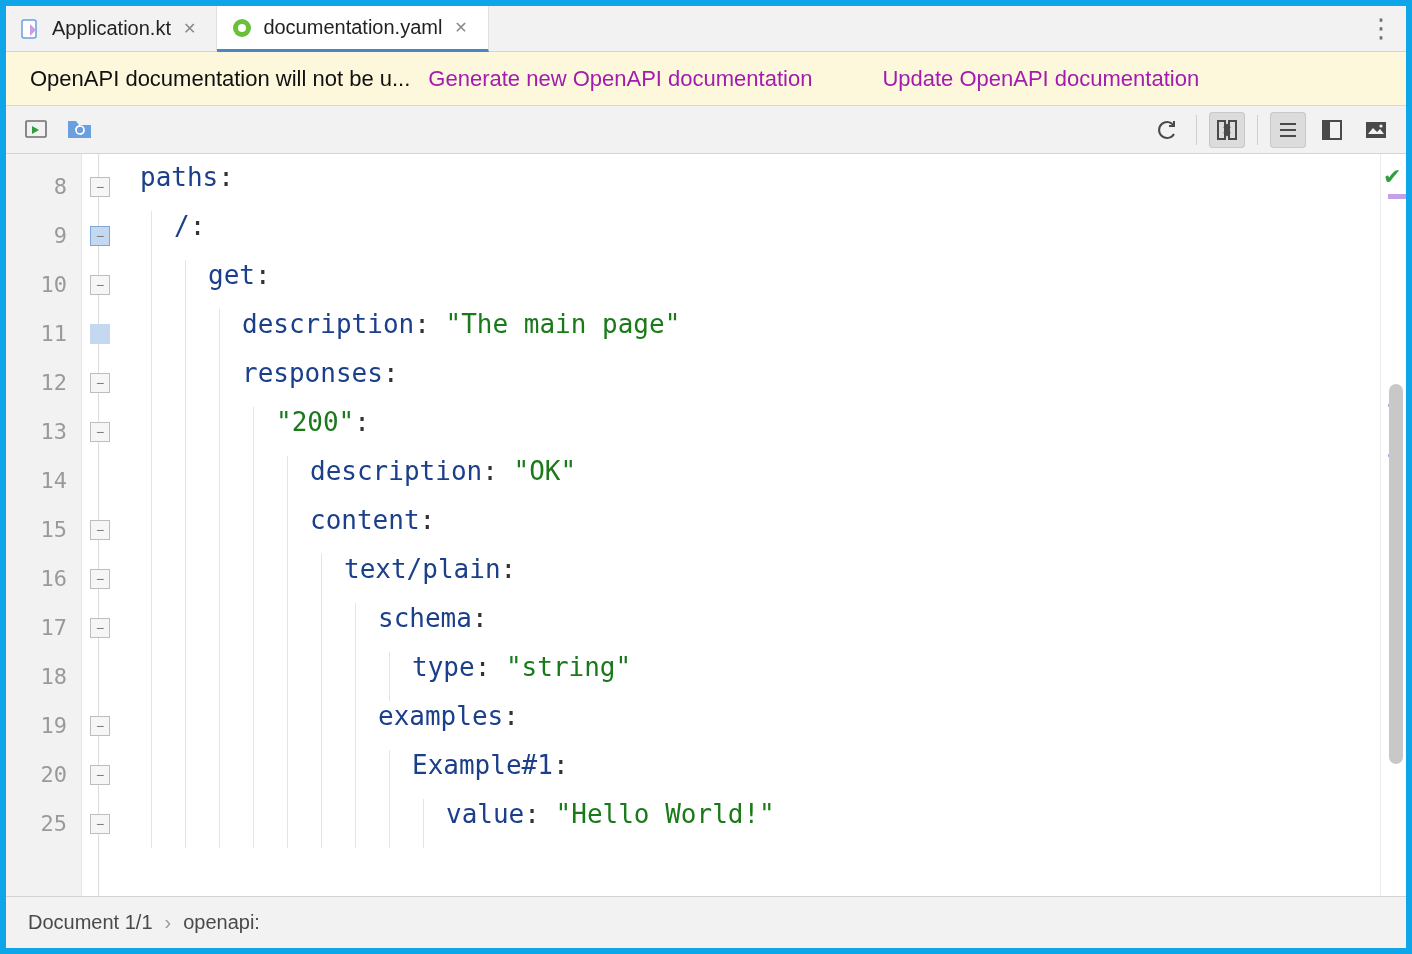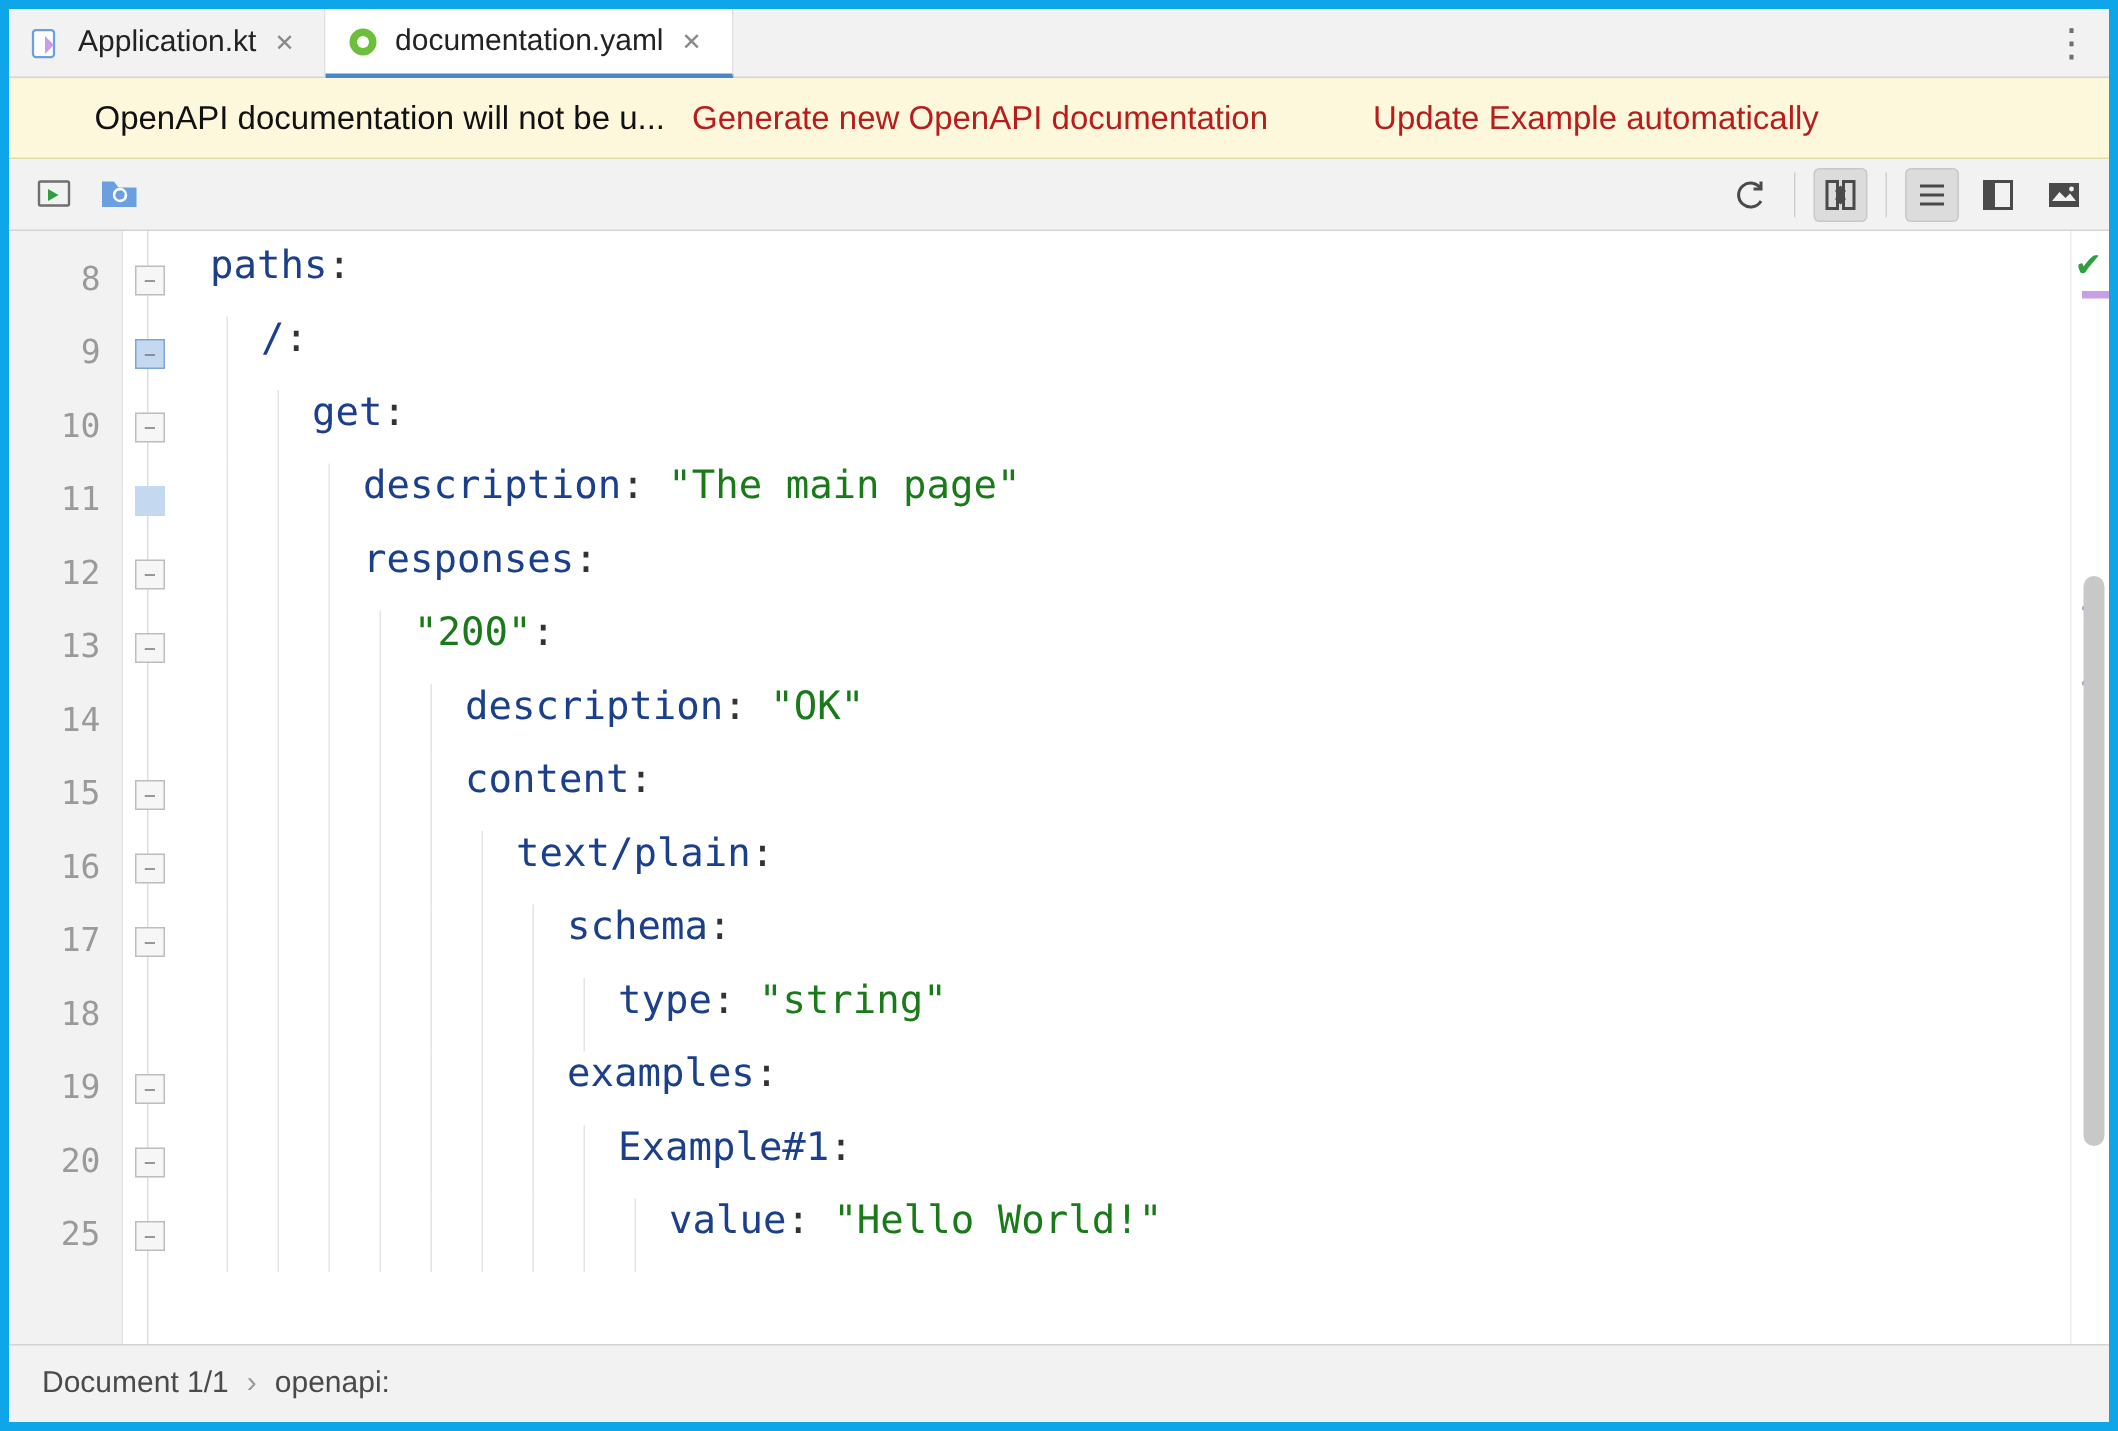--- a/index.html
+++ b/index.html
@@ -9,22 +9,22 @@
   
   .tabbar { display: flex; align-items: stretch; height: 46px; background: #f2f2f2; border-bottom: 1px solid #d4d4d4; position: relative; }
   .tab { display: flex; align-items: center; gap: 10px; padding: 0 18px 0 14px; font-size: 20px; color: #222; cursor: default; border-right: 1px solid #e0e0e0; }
   .tab.active { background: #fff; border-bottom: 3px solid #4a86c7; margin-bottom: -1px; }
   .tab .icon { width: 22px; height: 22px; flex: 0 0 22px; }
   .tab-close { color: #8a8a8a; font-size: 16px; padding: 0 2px; }
   .tabbar-more { display:flex; align-items:center; justify-content:center; width:48px; margin-left:auto; color:#6e6e6e; font-size:26px; letter-spacing:2px; }
 
   
   .banner { display: flex; align-items: center; height: 54px; background: #fdf7dc; border-bottom: 1px solid #e3dca5; padding: 0 24px; font-size: 22px; color: #111; gap: 18px; }
-  .banner .msg { white-space: nowrap; margin-left: 33px; }
-  .banner a { color: #b91c1c; text-decoration: none; }
+  .banner .msg { white-space: nowrap; }
+  .banner a { color: #a21caf; text-decoration: none; }
   .banner-spacer { flex: 0 0 34px; }
 
   
   .toolbar { display: flex; align-items: center; height: 48px; background: #f2f2f2; border-bottom: 1px solid #d4d4d4; padding: 0 12px; gap: 8px; }
   .tool-btn { width: 36px; height: 36px; display:flex; align-items:center; justify-content:center; border-radius:4px; }
   .tool-btn.pressed { background:#dcdcdc; box-shadow: inset 0 0 0 1px #c8c8c8; }
   .tool-sep { width:1px; height:30px; background:#cfcfcf; margin:0 4px; }
   .toolbar .spacer { flex:1; }
   .svg-ico { display:block; }
 
@@ -80,21 +80,21 @@
       <span>documentation.yaml</span>
       <span class="tab-close">✕</span>
     </div>
     <div class="tabbar-more">⋮</div>
   </div>
 
   <div class="banner">
     <span class="msg">OpenAPI documentation will not be u...</span>
     <a href="#">Generate new OpenAPI documentation</a>
     <span class="banner-spacer"></span>
-    <a href="#">Update Example automatically</a>
+    <a href="#">Update OpenAPI documentation</a>
   </div>
 
   <div class="toolbar">
     <div class="tool-btn">
       <svg class="svg-ico" width="24" height="24" viewBox="0 0 24 24">
           <rect x="2" y="3" width="20" height="16" rx="1" fill="none" stroke="#6e6e6e" stroke-width="1.6"></rect>
           <path d="M8 8 L15 12 L8 16 Z" fill="#2e9e3f"></path>
         </svg>
     </div>
     <div class="tool-btn">

